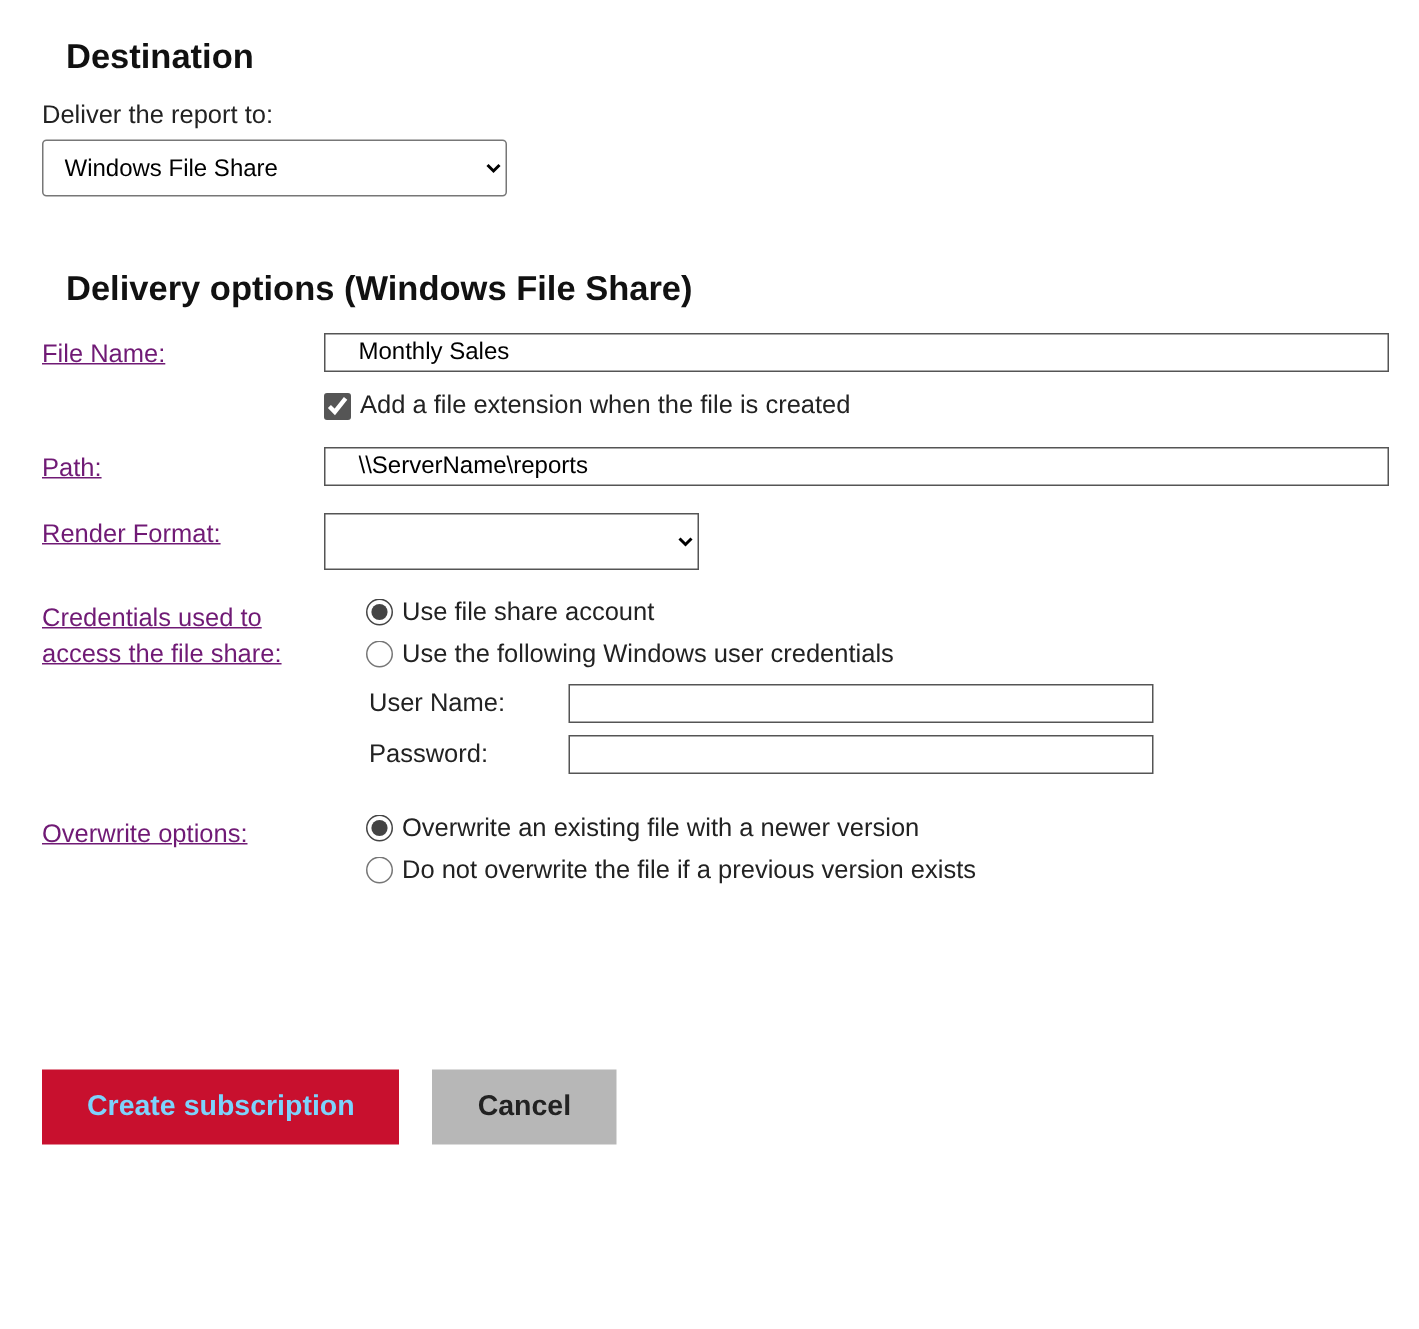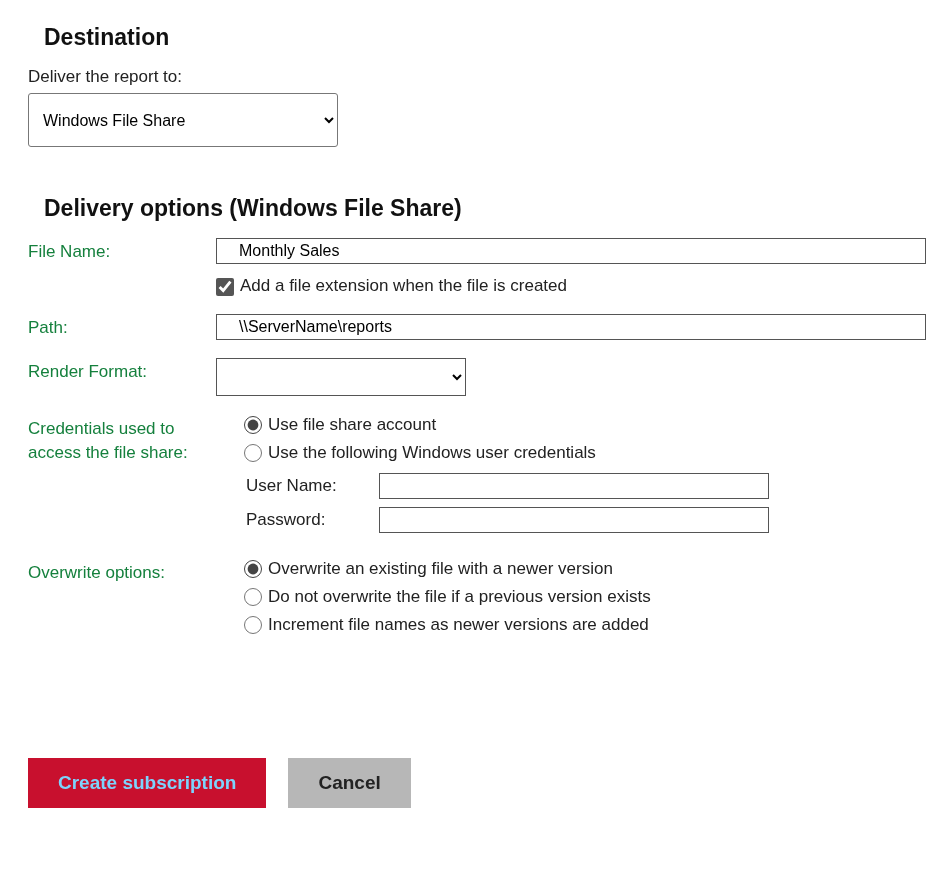--- a/index.html
+++ b/index.html
@@ -25,35 +25,36 @@
     }
     .select-wrap-top {
       margin-bottom: 48px;
     }
     select.styled-select {
       font-size: 16px;
       padding: 6px 10px;
       border: 1px solid #777;
       border-radius: 3px;
       min-width: 310px;
-      height: 54px;
+      height: 38px;
       background: #fff;
     }
     .form-grid {
       display: grid;
       grid-template-columns: 180px 1fr;
       column-gap: 8px;
       row-gap: 18px;
       align-items: start;
     }
     .row-label {
       font-size: 17px;
-      color: #15803d;
+      color: #701a75;
       padding-top: 2px;
       line-height: 1.4;
+      text-decoration: underline;
     }
     input.text-input {
       width: 710px;
       max-width: 100%;
       height: 26px;
       font-size: 16px;
       padding: 2px 22px;
       border: 1px solid #555;
       font-family: inherit;
     }
@@ -195,24 +196,20 @@
   <div class="row-label">Overwrite options:</div>
   <div>
     <div class="radio-row">
       <input type="radio" class="rad" name="ow" checked="" style="">
       <span>Overwrite an existing file with a newer version</span>
     </div>
     <div class="radio-row">
       <input type="radio" class="rad" name="ow" style="">
       <span>Do not overwrite the file if a previous version exists</span>
     </div>
-    <div class="radio-row">
-      <input type="radio" class="rad" name="ow" style="">
-      <span>Increment file names as newer versions are added</span>
-    </div>
   </div>
 
 </div>
 
 <div class="button-bar">
   <button class="primary">Create subscription</button>
   <button class="secondary">Cancel</button>
 </div>
 
 </body></html>

